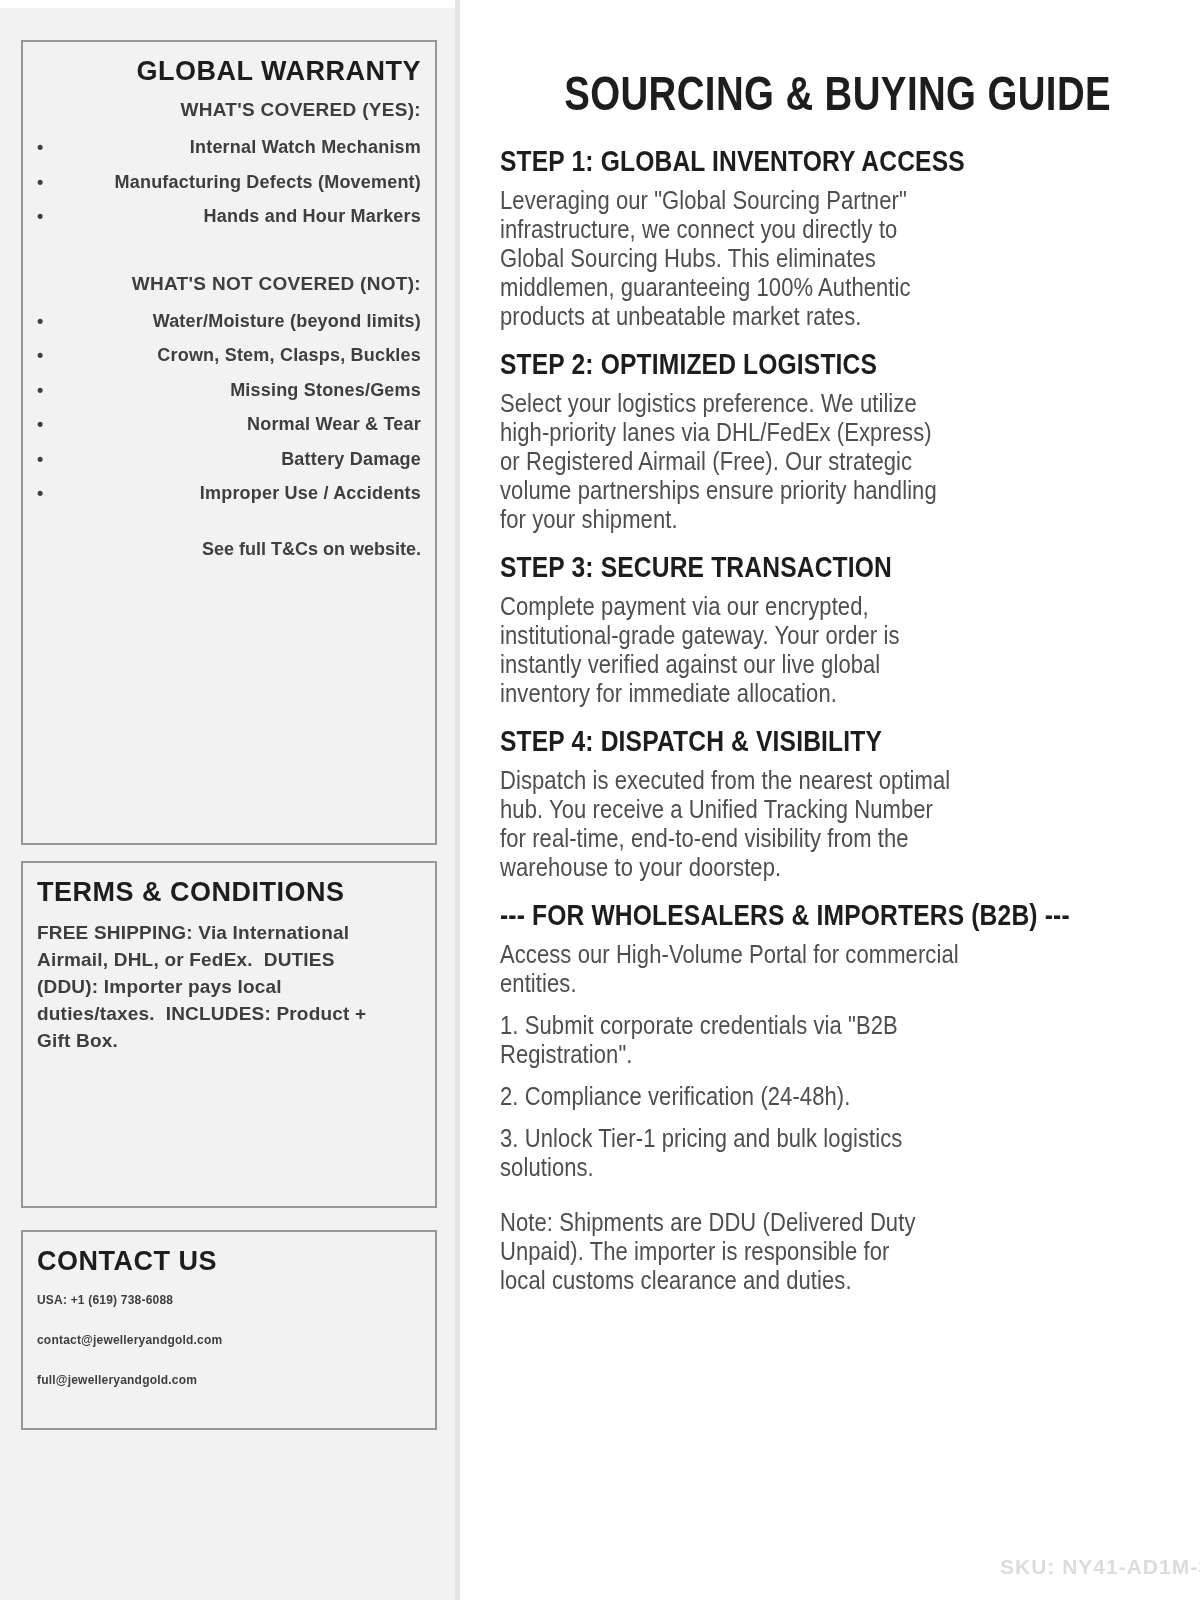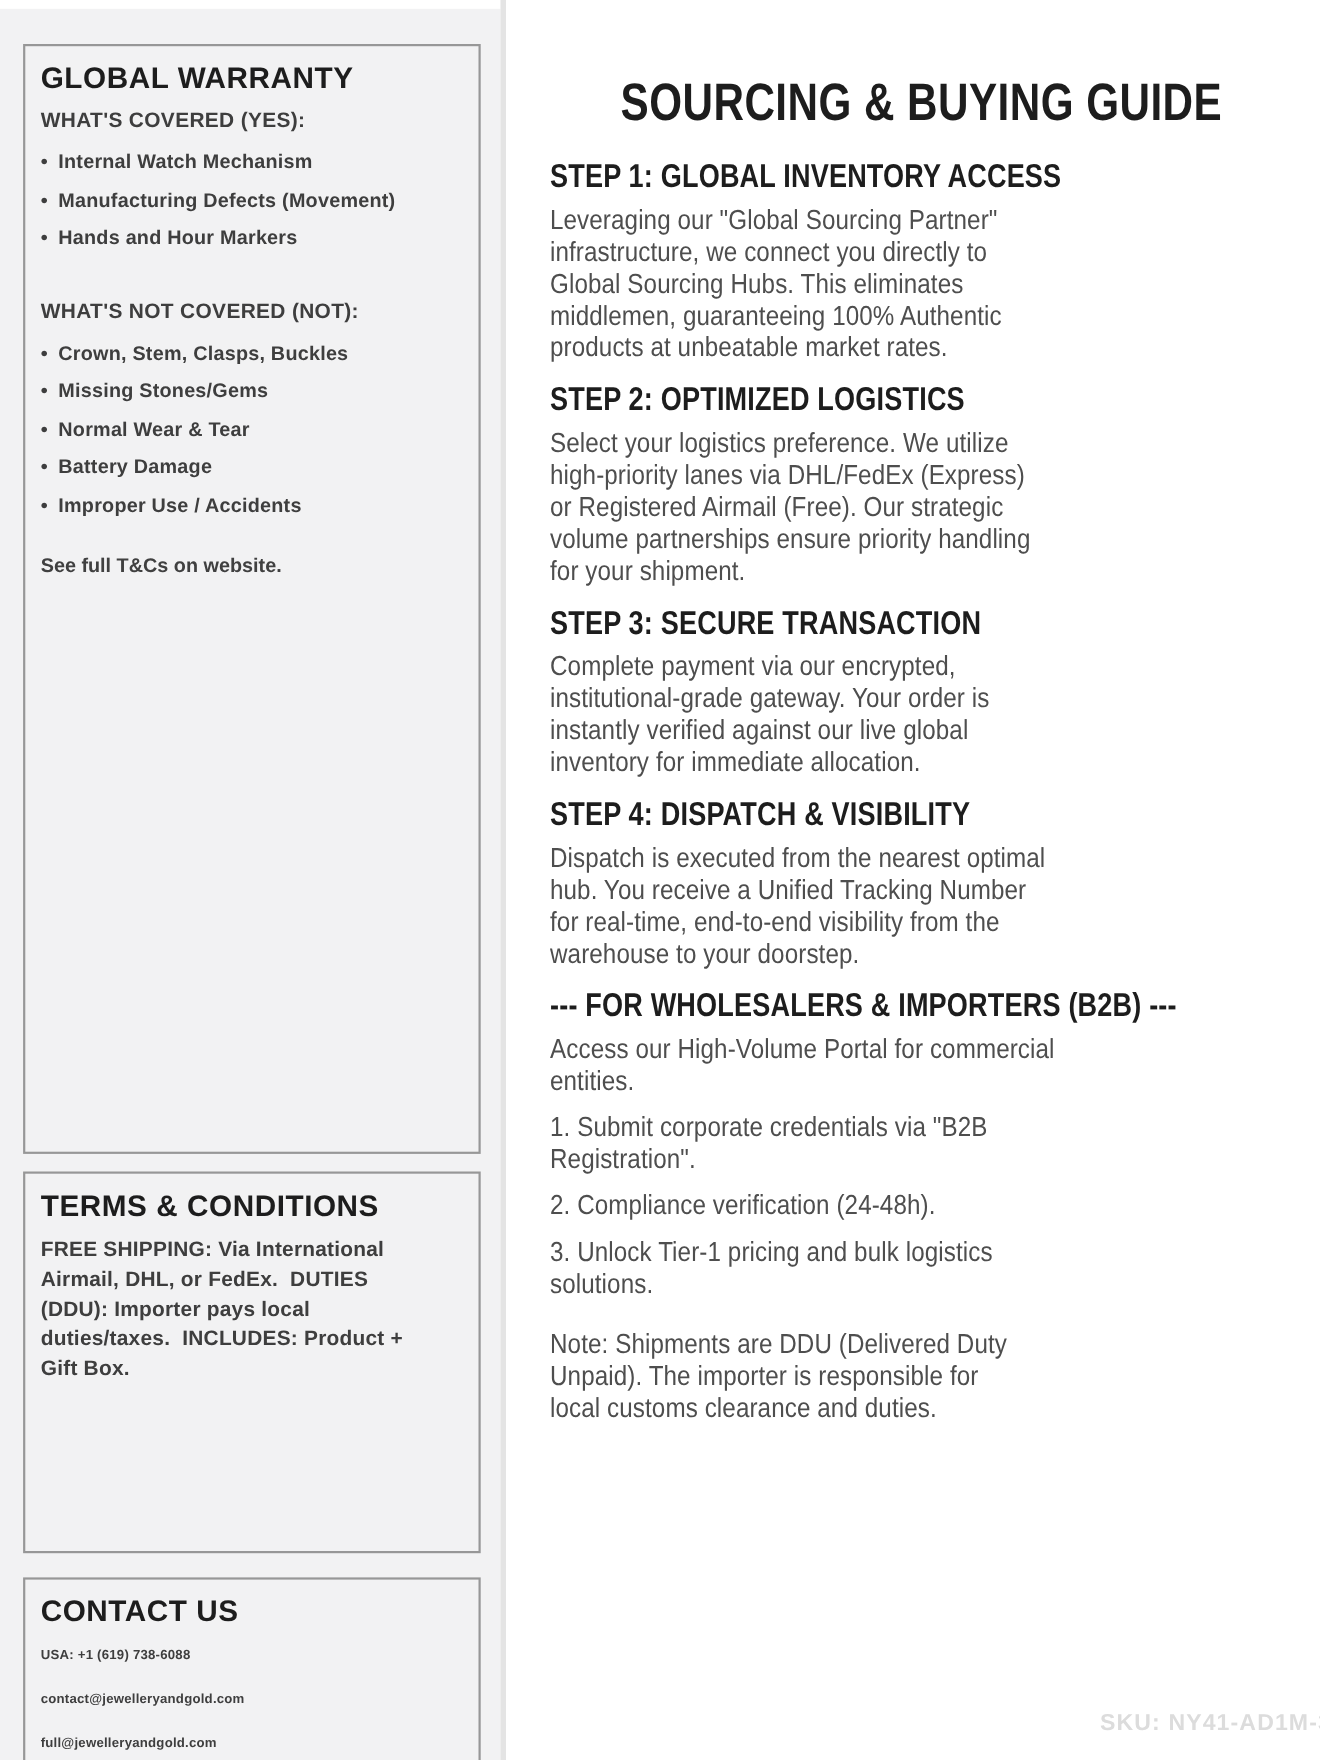--- a/index.html
+++ b/index.html
@@ -29,23 +29,23 @@
   }
   .panel {
     box-sizing: border-box;
     width: 416px;
     margin-left: 21px;
     border: 2px solid #979797;
     background: #f2f2f3;
     padding: 12px 14px;
     overflow: hidden;
   }
-  .panel-warranty { margin-top: 32px; height: 1009px; }
+  .panel-warranty { margin-top: 32px; height: 805px; text-align: right; }
   .panel-terms    { margin-top: 16px; height: 347px; }
-  .panel-contact  { margin-top: 22px; height: 248px; }
+  .panel-contact  { margin-top: 22px; height: 200px; }
 
   .panel-title {
     margin: 0 0 10px 0;
     font-size: 27px;
     line-height: 34px;
     font-weight: bold;
     letter-spacing: 0.5px;
     color: #1d1d1d;
   }
   .sub-heading {
@@ -169,20 +169,21 @@
     <section class="panel panel-warranty">
       <h1 class="panel-title">GLOBAL WARRANTY</h1>
       <h2 class="sub-heading">WHAT'S COVERED (YES):</h2>
       <ul class="bullet-list">
         <li>Internal Watch Mechanism</li>
         <li>Manufacturing Defects (Movement)</li>
         <li>Hands and Hour Markers</li>
       </ul>
       <h2 class="sub-heading not-covered">WHAT'S NOT COVERED (NOT):</h2>
       <ul class="bullet-list">
+        <li>Water/Moisture (beyond limits)</li>
         <li>Crown, Stem, Clasps, Buckles</li>
         <li>Missing Stones/Gems</li>
         <li>Normal Wear &amp; Tear</li>
         <li>Battery Damage</li>
         <li>Improper Use / Accidents</li>
       </ul>
       <p class="footnote">See full T&amp;Cs on website.</p>
     </section>
 
     <section class="panel panel-terms">

